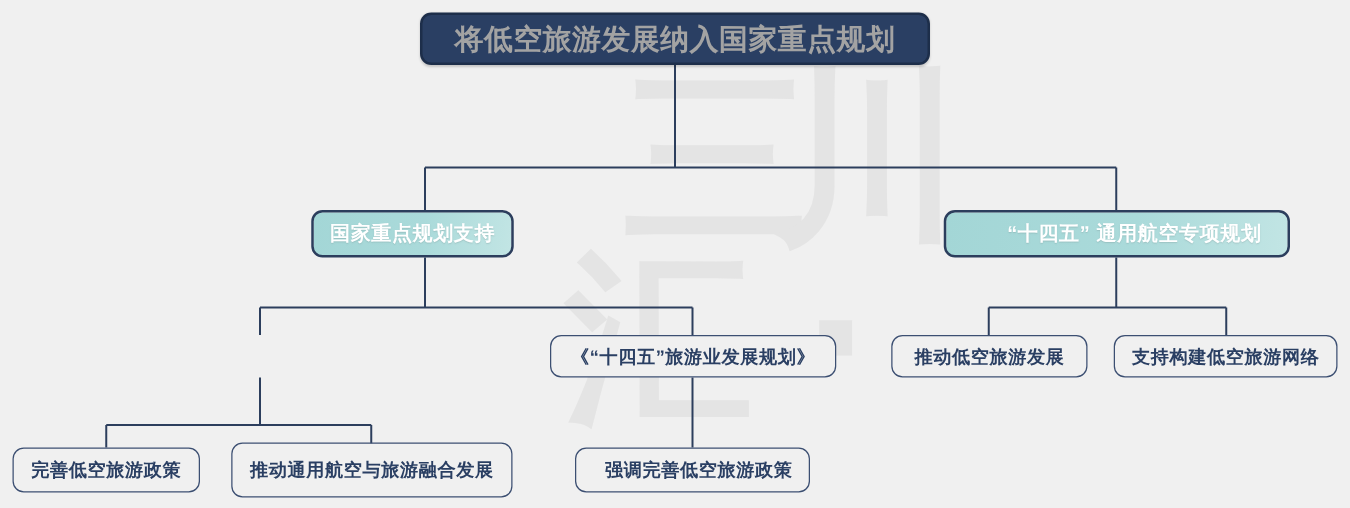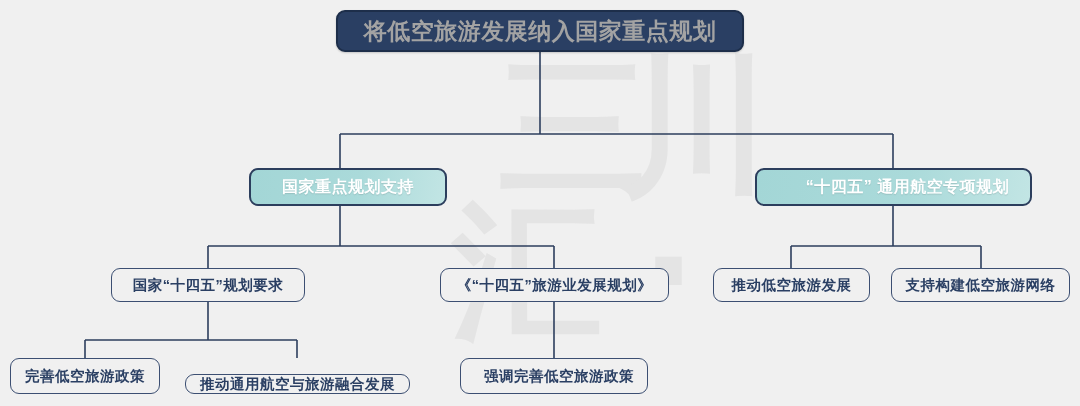--- a/index.html
+++ b/index.html
@@ -119,31 +119,30 @@
     <path d="M208,302 L208,340"></path>
     <path d="M85,340 L297,340"></path>
     <path d="M85,340 L85,358"></path>
     <path d="M297,340 L297,358"></path>
 
     <path d="M554,302 L554,358"></path>
   </svg>
 
   <div class="node node-title" style="left:336px; top:10px; width:408px; height:42px;">将低空旅游发展纳入国家重点规划</div>
 
-  <div class="node node-l2" style="left:249px; top:168px; width:198px; height:38px;">国家重点规划支持</div>
+  <div class="node node-l2" style="left:249px; top:168px; width:162px; height:38px;">国家重点规划支持</div>
 
   <div class="node node-l2" style="left:755px; top:168px; width:277px; height:38px;padding-left:28px;">“十四五” 通用航空专项规划</div>
 
-  <div class="node node-l3" style="left:111px; top:268px; width:194px; height:34px;">国家“十四五”规划要求</div>
 
   <div class="node node-l3" style="left:440px; top:268px; width:229px; height:34px;">《“十四五”旅游业发展规划》</div>
 
   <div class="node node-l3" style="left:713px; top:268px; width:157px; height:34px;">推动低空旅游发展</div>
 
   <div class="node node-l3" style="left:891px; top:268px; width:179px; height:34px;">支持构建低空旅游网络</div>
 
   <div class="node node-l4" style="left:10px; top:358px; width:150px; height:36px;">完善低空旅游政策</div>
 
-  <div class="node node-l4" style="left:185px; top:374px; width:225px; height:20px;">推动通用航空与旅游融合发展</div>
+  <div class="node node-l4" style="left:185px; top:354px; width:225px; height:44px;">推动通用航空与旅游融合发展</div>
 
   <div class="node node-l4" style="left:460px; top:358px; width:188px; height:36px;padding-left:10px;">强调完善低空旅游政策</div>
 
 </div>
 
 </body></html>

